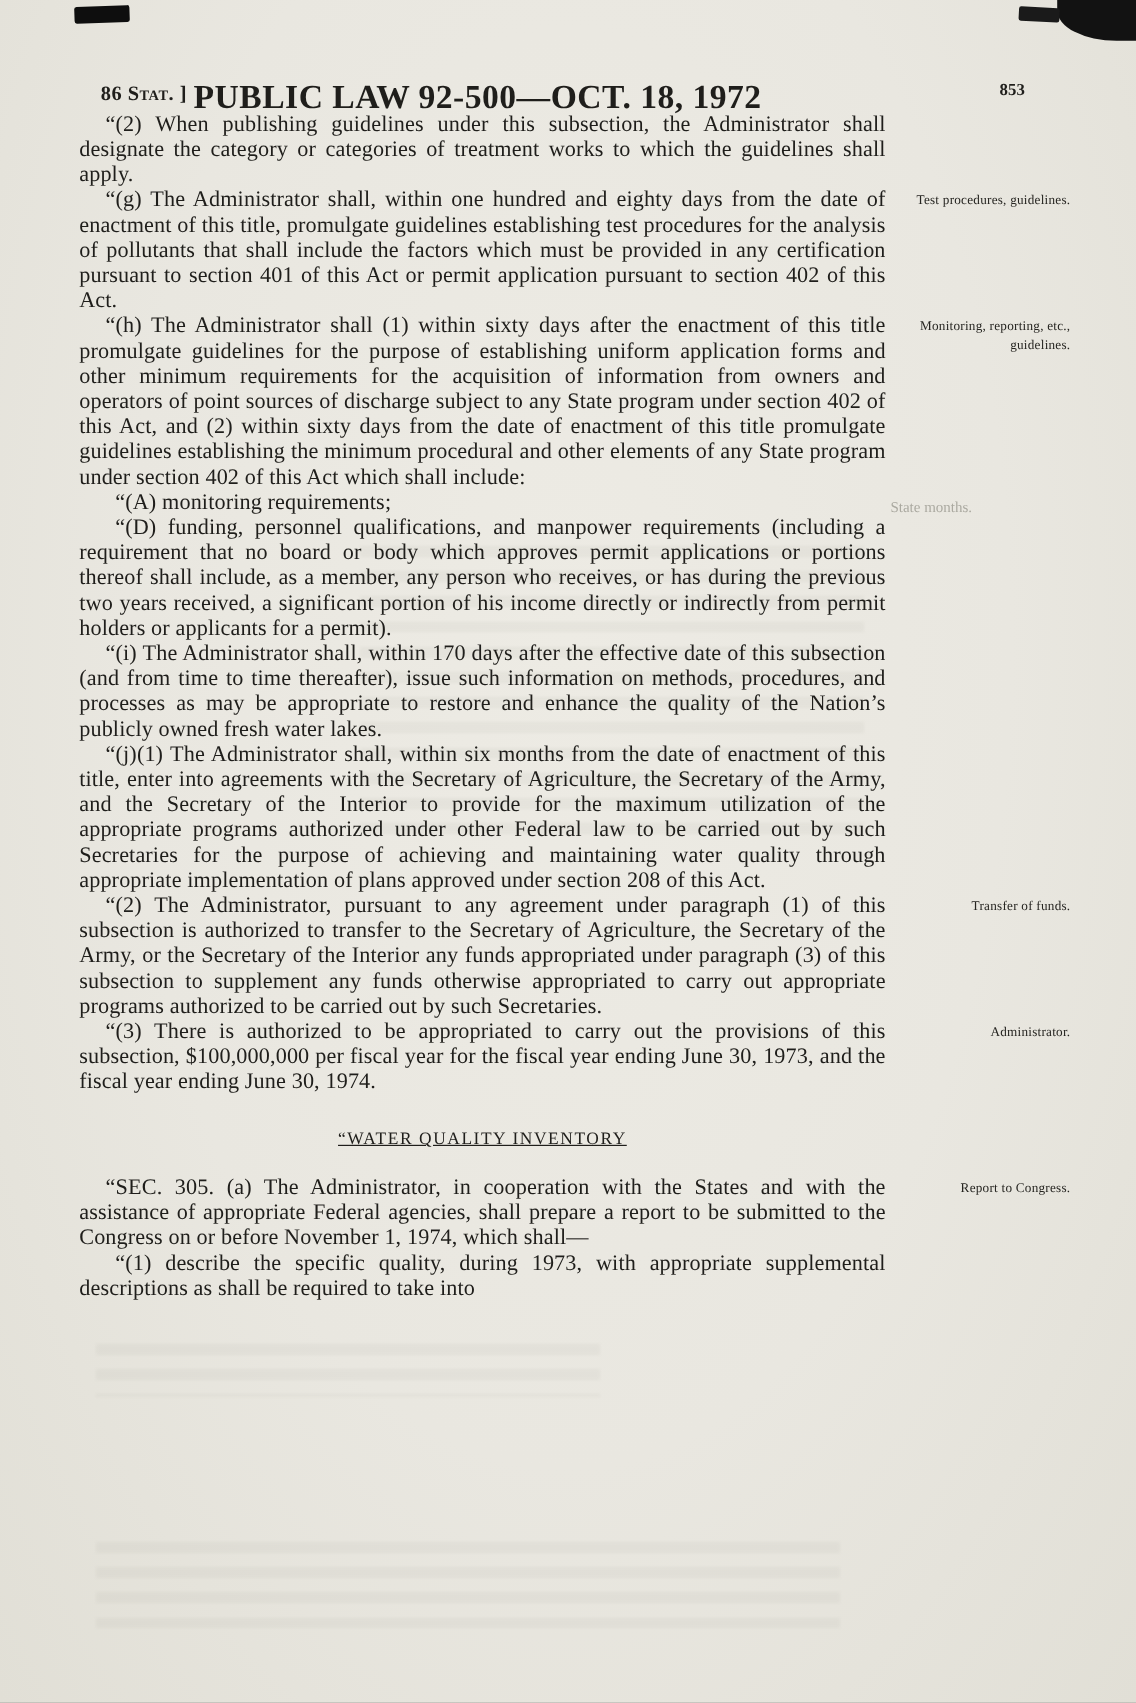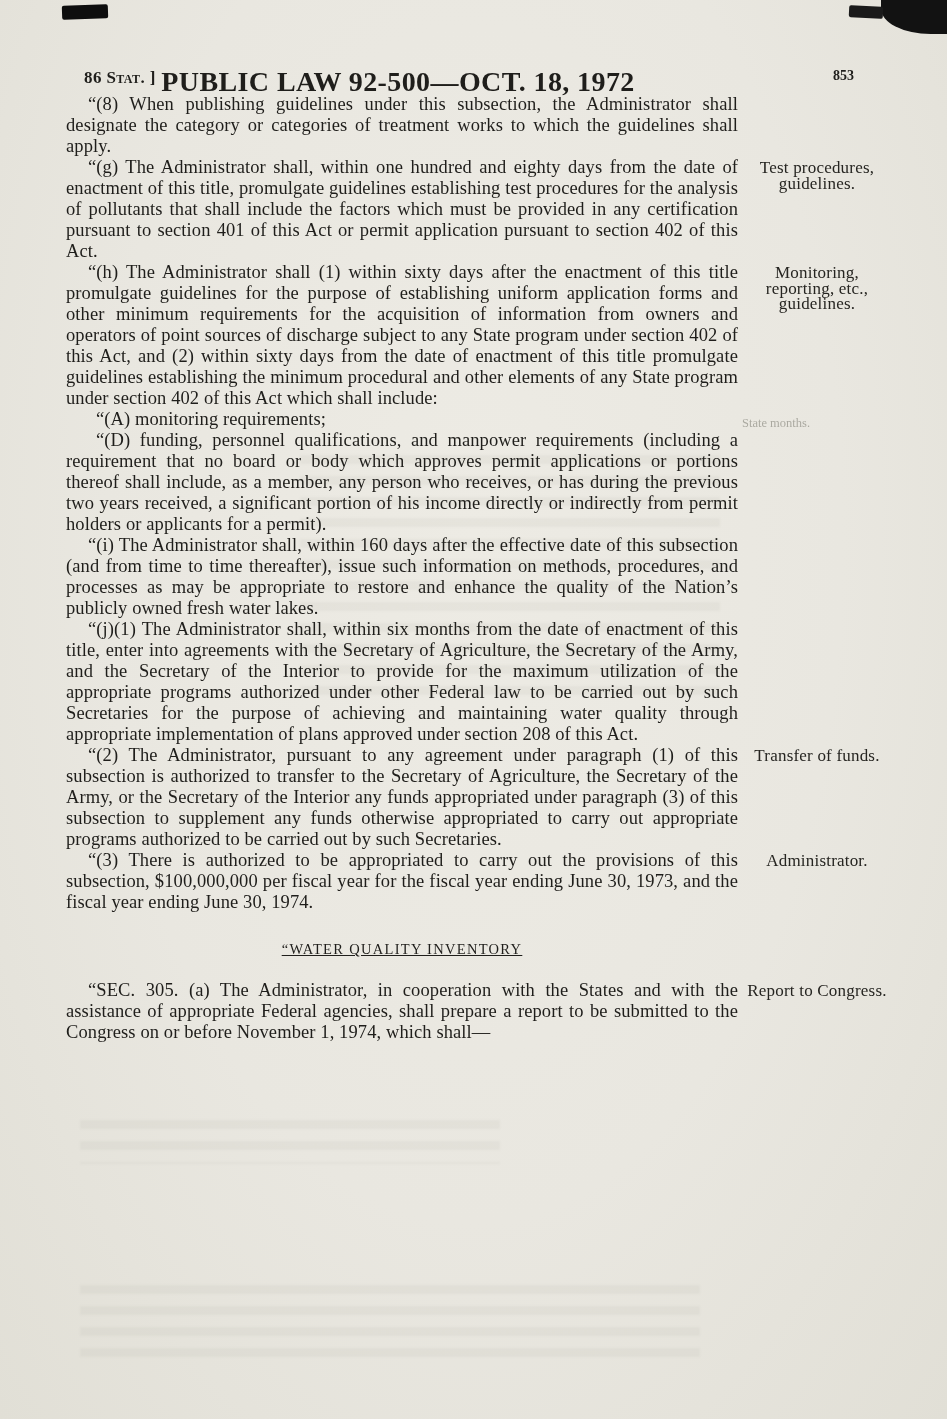--- a/index.html
+++ b/index.html
@@ -49,25 +49,25 @@
     text-align:center;
     font-size:14.5px;
     letter-spacing:1.3px;
     text-indent:0;
     text-decoration:underline;
   }
   .margin-note{
     position:absolute;
     left:676px;top:3px;
     width:150px;
-    font-size:17px;
+    font-size:11px;
     line-height:15.5px;
     letter-spacing:.2px;
     color:#262521;
-    text-align:center;
+    text-align:right;
   }
 </style>
 </head>
 <body>
 
 <div class="page">
 
   <div class="artifact-tl"></div>
   <div class="artifact-tr"></div>
   <div class="artifact-tr2"></div>
@@ -79,21 +79,21 @@
 
   <div class="header">
     <span class="stat-ref">86 Stat. ]</span>
     <span class="law-title">PUBLIC LAW 92-500—OCT. 18, 1972</span>
     <span class="page-num">853</span>
   </div>
 
   <div class="content">
 
     <div class="para-row">
-      <p class="para normal">“(8) When publishing guidelines under this subsection, the Administrator shall designate the category or categories of treatment works to which the guidelines shall apply.</p>
+      <p class="para normal">“(2) When publishing guidelines under this subsection, the Administrator shall designate the category or categories of treatment works to which the guidelines shall apply.</p>
     </div>
 
     <div class="para-row">
       <p class="para normal">“(g) The Administrator shall, within one hundred and eighty days from the date of enactment of this title, promulgate guidelines establishing test procedures for the analysis of pollutants that shall include the factors which must be provided in any certification pursuant to section 401 of this Act or permit application pursuant to section 402 of this Act.</p>
       <div class="margin-note">Test procedures, guidelines.</div>
     </div>
 
     <div class="para-row">
       <p class="para normal">“(h) The Administrator shall (1) within sixty days after the enactment of this title promulgate guidelines for the purpose of establishing uniform application forms and other minimum requirements for the acquisition of information from owners and operators of point sources of discharge subject to any State program under section 402 of this Act, and (2) within sixty days from the date of enactment of this title promulgate guidelines establishing the minimum procedural and other elements of any State program under section 402 of this Act which shall include:</p>
       <div class="margin-note">Monitoring, reporting, etc., guidelines.</div>
@@ -103,21 +103,21 @@
       <p class="para sub">“(A) monitoring requirements;</p>
     </div>
 
 
 
     <div class="para-row">
       <p class="para sub">“(D) funding, personnel qualifications, and manpower requirements (including a requirement that no board or body which approves permit applications or portions thereof shall include, as a member, any person who receives, or has during the previous two years received, a significant portion of his income directly or indirectly from permit holders or applicants for a permit).</p>
     </div>
 
     <div class="para-row">
-      <p class="para normal">“(i) The Administrator shall, within 160 days after the effective date of this subsection (and from time to time thereafter), issue such information on methods, procedures, and processes as may be appropriate to restore and enhance the quality of the Nation’s publicly owned fresh water lakes.</p>
+      <p class="para normal">“(i) The Administrator shall, within 170 days after the effective date of this subsection (and from time to time thereafter), issue such information on methods, procedures, and processes as may be appropriate to restore and enhance the quality of the Nation’s publicly owned fresh water lakes.</p>
     </div>
 
     <div class="para-row">
       <p class="para normal">“(j)(1) The Administrator shall, within six months from the date of enactment of this title, enter into agreements with the Secretary of Agriculture, the Secretary of the Army, and the Secretary of the Interior to provide for the maximum utilization of the appropriate programs authorized under other Federal law to be carried out by such Secretaries for the purpose of achieving and maintaining water quality through appropriate implementation of plans approved under section 208 of this Act.</p>
     </div>
 
     <div class="para-row">
       <p class="para normal">“(2) The Administrator, pursuant to any agreement under paragraph (1) of this subsection is authorized to transfer to the Secretary of Agriculture, the Secretary of the Army, or the Secretary of the Interior any funds appropriated under paragraph (3) of this subsection to supplement any funds otherwise appropriated to carry out appropriate programs authorized to be carried out by such Secretaries.</p>
       <div class="margin-note">Transfer of funds.</div>
     </div>
@@ -127,15 +127,18 @@
       <div class="margin-note">Administrator.</div>
     </div>
 
     <p class="para center-head">“WATER QUALITY INVENTORY</p>
 
     <div class="para-row">
       <p class="para normal">“SEC. 305. (a) The Administrator, in cooperation with the States and with the assistance of appropriate Federal agencies, shall prepare a report to be submitted to the Congress on or before November 1, 1974, which shall—</p>
       <div class="margin-note">Report to Congress.</div>
     </div>
 
+    <div class="para-row">
+      <p class="para sub">“(1) describe the specific quality, during 1973, with appropriate supplemental descriptions as shall be required to take into</p>
+    </div>
 
   </div>
 </div>
 
 </body></html>

